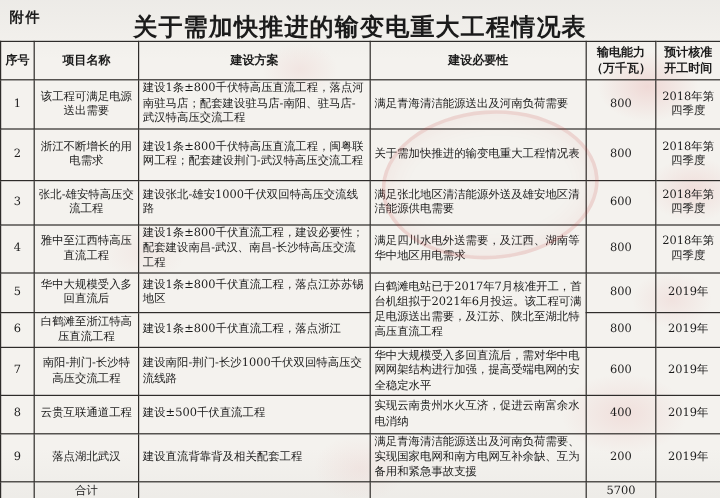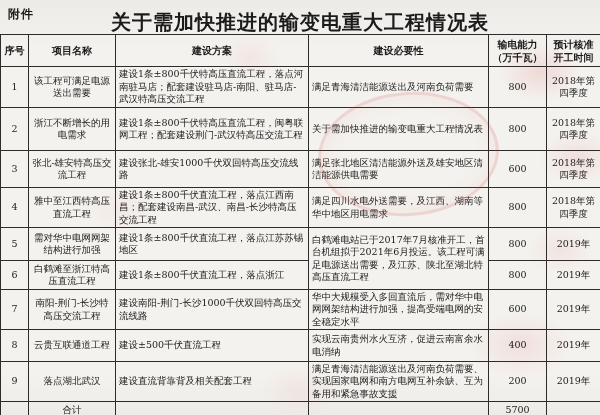--- a/index.html
+++ b/index.html
@@ -100,28 +100,28 @@
       <td class="c">3</td>
       <td class="c">张北-雄安特高压交流工程</td>
       <td class="l">建设张北-雄安1000千伏双回特高压交流线路</td>
       <td class="l">满足张北地区清洁能源外送及雄安地区清洁能源供电需要</td>
       <td class="c">600</td>
       <td class="c">2018年第四季度</td>
     </tr>
     <tr style="height:40px">
       <td class="c">4</td>
       <td class="c">雅中至江西特高压直流工程</td>
-      <td class="l">建设1条±800千伏直流工程，落点江西南昌；配套建设南昌-武汉、南昌-长沙特高压交流工程</td>
+      <td class="l">建设1条±800千伏直流工程，建设必要性；配套建设南昌-武汉、南昌-长沙特高压交流工程</td>
       <td class="l">满足四川水电外送需要，及江西、湖南等华中地区用电需求</td>
       <td class="c">800</td>
       <td class="c">2018年第四季度</td>
     </tr>
     <tr style="height:33px">
       <td class="c">5</td>
-      <td class="c">需对华中电网网架结构进行加强</td>
+      <td class="c">华中大规模受入多回直流后</td>
       <td class="l">建设1条±800千伏直流工程，落点江苏苏锡地区</td>
       <td class="l" rowspan="2">白鹤滩电站已于2017年7月核准开工，首台机组拟于2021年6月投运。该工程可满足电源送出需要，及江苏、陕北至湖北特高压直流工程</td>
       <td class="c">800</td>
       <td class="c">2019年</td>
     </tr>
     <tr style="height:29px">
       <td class="c">6</td>
       <td class="c">白鹤滩至浙江特高压直流工程</td>
       <td class="l">建设1条±800千伏直流工程，落点浙江</td>
       <td class="c">800</td>

